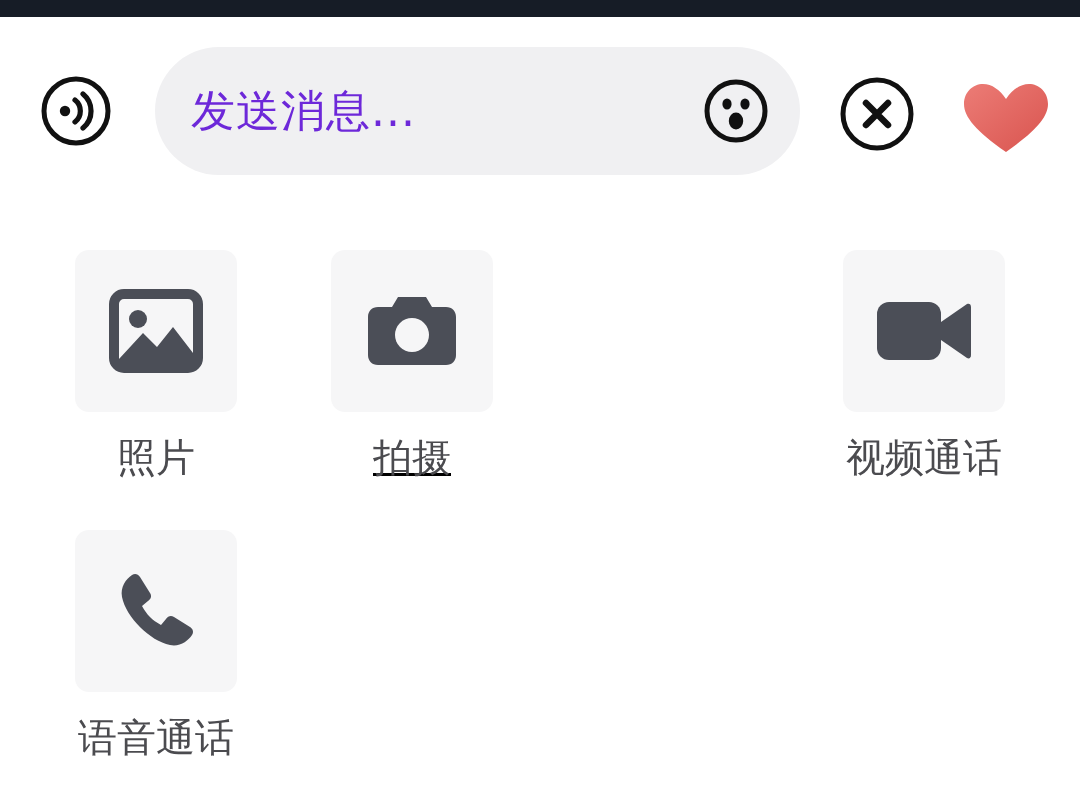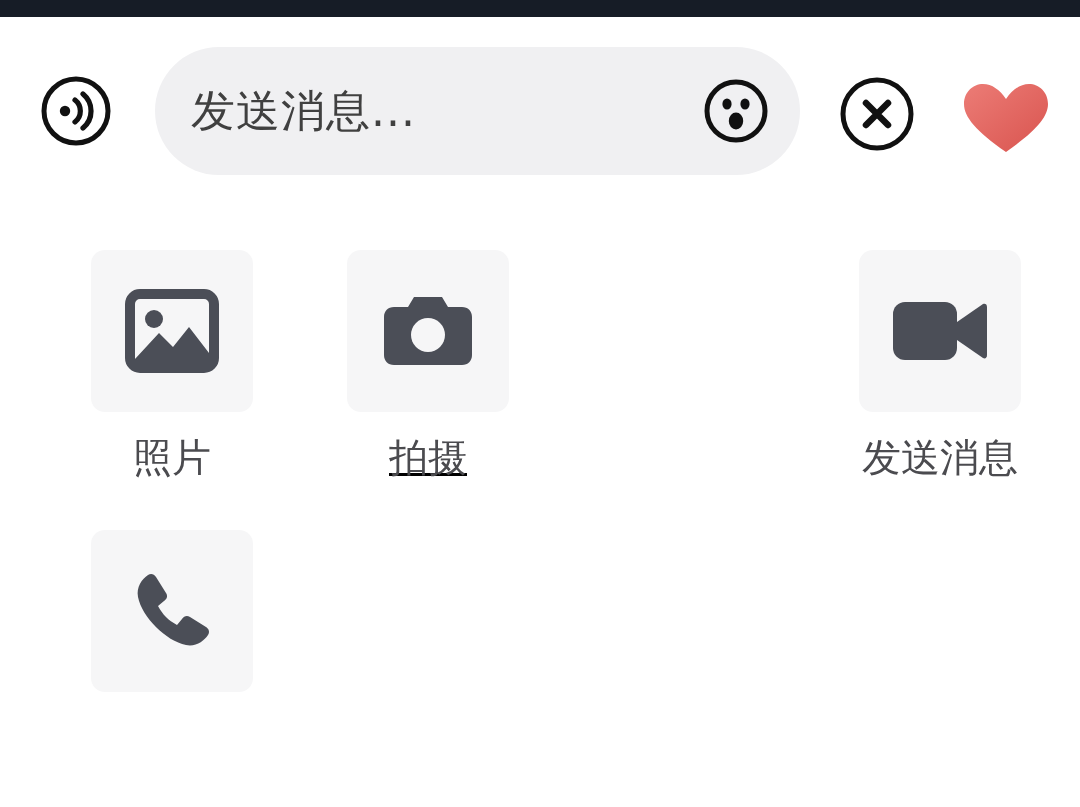--- a/index.html
+++ b/index.html
@@ -53,21 +53,21 @@
     display: flex;
     align-items: center;
   }
 
   .msg-placeholder {
     position: absolute;
     left: 36px;
     top: 50%;
     transform: translateY(-50%);
     font-size: 44px;
-    color: #404040;
+    color: #6d28d9;
     letter-spacing: 1px;
     white-space: nowrap;
     font-family: "DejaVu Sans", "Liberation Sans", sans-serif;
   }
 
   .emoji-btn {
     position: absolute;
     right: 30px;
     top: 50%;
     transform: translateY(-50%);
@@ -87,21 +87,21 @@
     position: absolute;
     left: 960px;
     top: 64px;
     width: 92px;
     height: 74px;
   }
 
   
   .action-grid {
     position: absolute;
-    left: 16px;
+    left: 0;
     top: 250px;
     width: 952px;
     height: 557px;
   }
 
   .grid-row {
     position: relative;
     height: 280px;
   }
 
@@ -230,29 +230,30 @@
 
     <div class="grid-item col3">
       <div class="tile">
         <span>
           <svg width="100" height="70" viewBox="0 0 100 70">
             <rect x="3" y="6" width="64" height="58" rx="12" ry="12" fill="#4b4e57"></rect>
             <path d="M67 26 L93 8 C95 7 97 8 97 11 L97 59 C97 62 95 63 93 62 L67 44 Z" fill="#4b4e57"></path>
           </svg>
         </span>
       </div>
-      <div class="tile-label">发送消息</div>
+      <div class="tile-label">视频通话</div>
     </div>
   </div>
 
   <div class="grid-row">
 
     <div class="grid-item col0">
       <div class="tile">
         <span>
           <svg width="92" height="92" viewBox="0 0 92 92">
             <path d="M22 10 C16 14 10 22 12 32 C16 52 40 76 60 80 C70 82 78 76 82 70 C84 67 83 64 80 62 L64 52 C61 50 58 51 56 54 L51 60 C42 55 37 50 32 41 L38 36 C41 34 42 31 40 28 L30 12 C28 9 25 8 22 10 Z" fill="#4b4e57"></path>
           </svg>
         </span>
       </div>
+      <div class="tile-label">语音通话</div>
     </div>
   </div>
 </div>
 
 </body></html>

